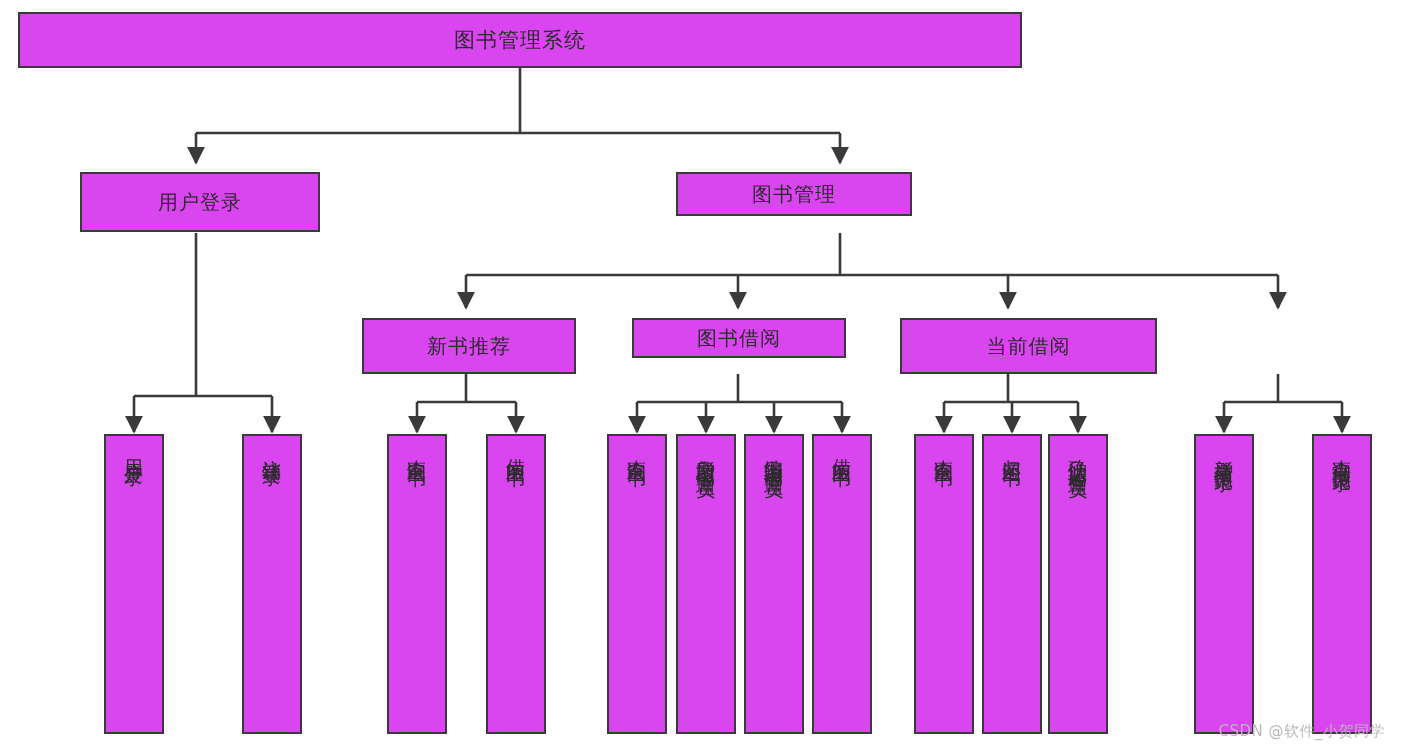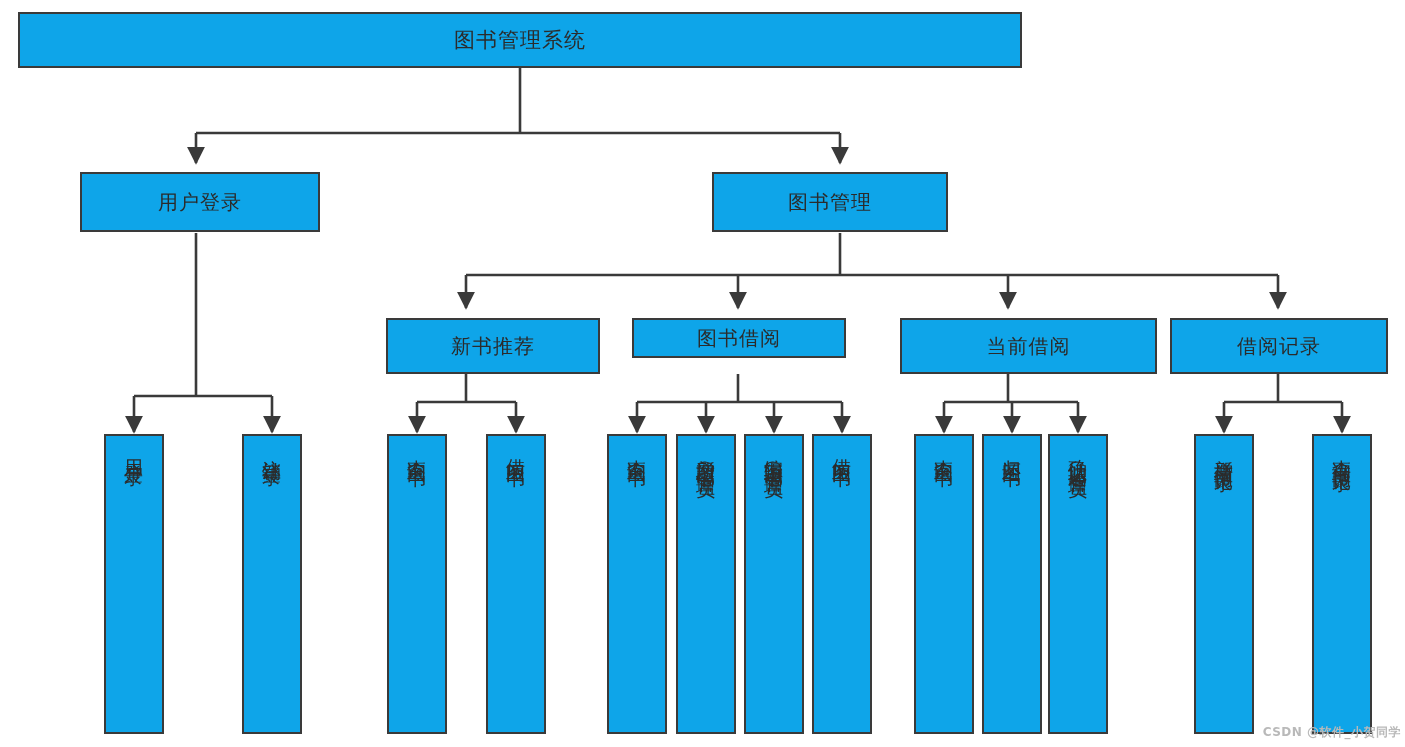--- a/index.html
+++ b/index.html
@@ -17,21 +17,21 @@
   svg.wires{
     position:absolute;
     left:0; top:0;
     width:1405px; height:747px;
     pointer-events:none;
   }
   .node{
     position:absolute;
     box-sizing:border-box;
     border:2px solid #3a3a3a;
-    background:#0ea5e9;
+    background:#d946ef;
     display:flex;
     align-items:center;
     justify-content:center;
     color:#2b2b2b;
   }
   .node.root{
     font-size:21px;
     letter-spacing:1px;
   }
   .node.lvl1{
@@ -51,27 +51,26 @@
     writing-mode:vertical-rl;
     text-orientation:upright;
     font-size:19px;
     line-height:1.42;
     letter-spacing:3px;
     white-space:nowrap;
     color:#2b2b2b;
   }
   .watermark{
     position:absolute;
-    right:4px;
+    right:20px;
     bottom:6px;
-    font-size:12px;
+    font-size:15px;
     color:#b9b9b9;
     letter-spacing:0.5px;
     user-select:none;
-    font-weight:bold;
   }
 </style>
 </head>
 <body>
 
 <div id="canvas">
 
   <svg class="wires" viewBox="0 0 1405 747" xmlns="http://www.w3.org/2000/svg">
     <defs>
       <marker id="arrow" viewBox="0 0 10 10" refX="9" refY="5" markerWidth="7" markerHeight="7" orient="auto-start-reverse">
@@ -122,35 +121,32 @@
     </g>
   </svg>
 
   <div class="node root" style="left:18px; top:12px; width:1004px; height:56px;">
     <span>图书管理系统</span>
   </div>
 
   <div class="node lvl1" style="left:80px; top:172px; width:240px; height:60px;">
     <span>用户登录</span>
   </div>
-  <div class="node lvl1" style="left:712px; top:172px; width:236px; height:60px;">
+  <div class="node lvl1" style="left:676px; top:172px; width:236px; height:44px;">
     <span>图书管理</span>
   </div>
 
-  <div class="node lvl2" style="left:362px; top:318px; width:214px; height:56px;margin-left:24px;">
+  <div class="node lvl2" style="left:362px; top:318px; width:214px; height:56px;">
     <span>新书推荐</span>
   </div>
   <div class="node lvl2" style="left:632px; top:318px; width:214px; height:40px;">
     <span>图书借阅</span>
   </div>
   <div class="node lvl2" style="left:900px; top:318px; width:257px; height:56px;">
     <span>当前借阅</span>
-  </div>
-  <div class="node lvl2" style="left:1170px; top:318px; width:218px; height:56px;">
-    <span>借阅记录</span>
   </div>
 
   <div class="node leaf" style="left:104px; top:434px; width:60px; height:300px;">
     <span class="vtext">用户登录</span>
   </div>
   <div class="node leaf" style="left:242px; top:434px; width:60px; height:300px;">
     <span class="vtext">注销登录</span>
   </div>
 
   <div class="node leaf" style="left:387px; top:434px; width:60px; height:300px;">

